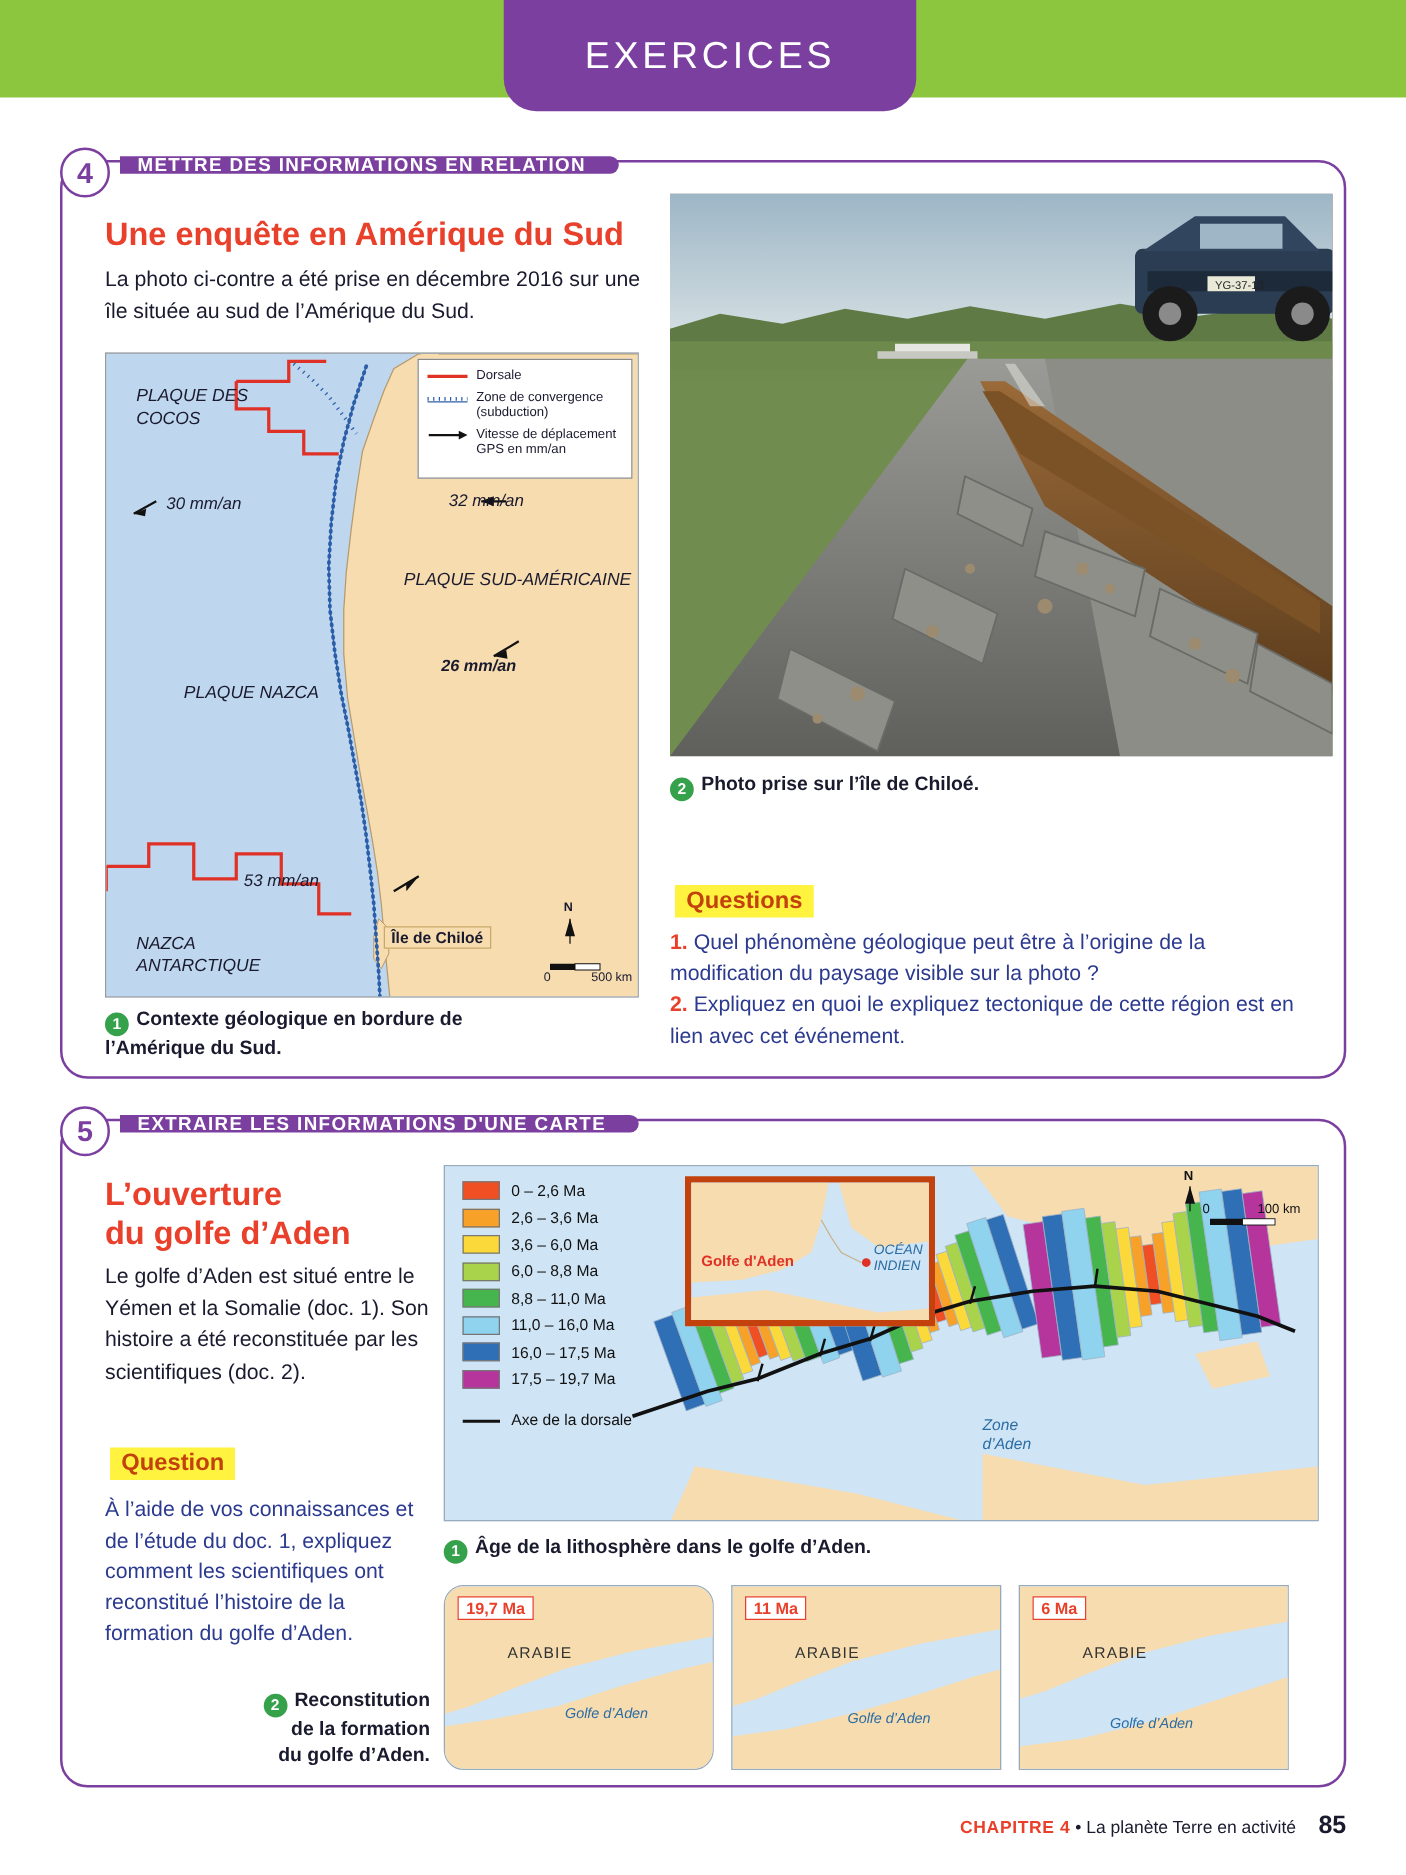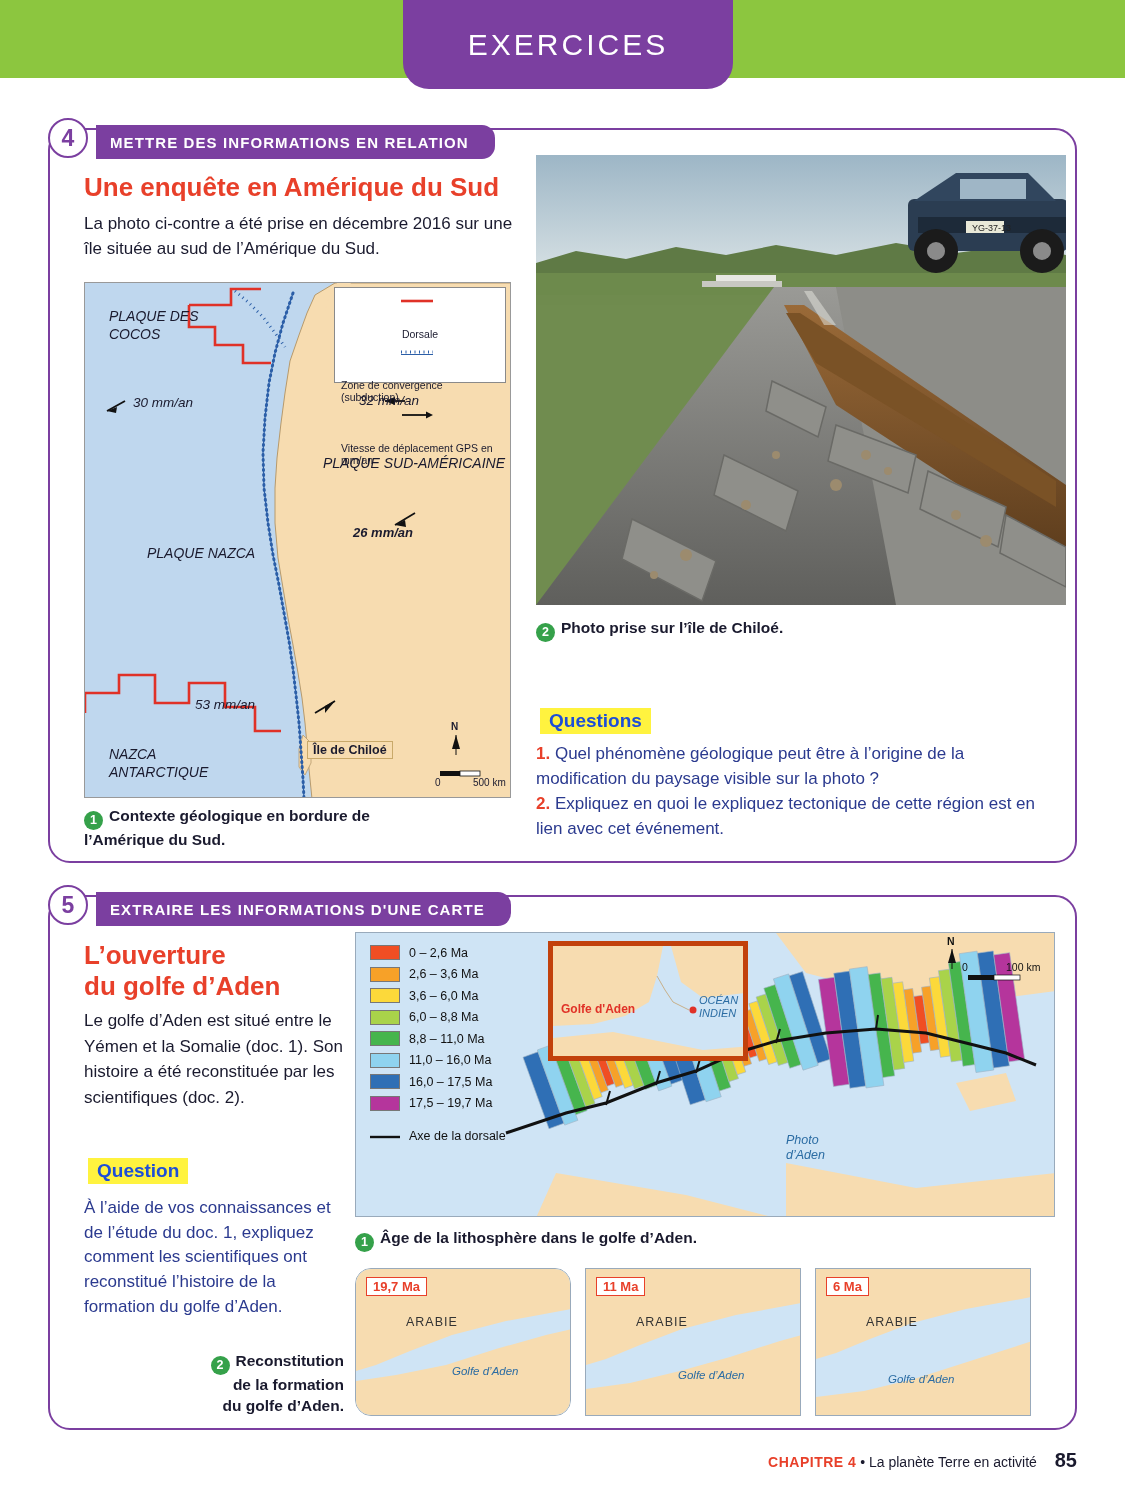--- a/index.html
+++ b/index.html
@@ -44,21 +44,21 @@
     background:#ffffff; border:2px solid #7b3fa0;
     color:#7b3fa0; font-size:23px; font-weight:bold;
     display:flex; align-items:center; justify-content:center;
     z-index:5;
   }
   #num4 { left:48px; top:118px; }
   #num5 { left:48px; top:885px; }
 
   .ex-banner {
     position:absolute;
-    height:34px;
+    height:14px;
     background:#7b3fa0;
     color:#ffffff;
     font-size:15px;
     letter-spacing:1.1px;
     display:flex; align-items:center;
     padding-left:14px; padding-right:26px;
     border-radius:0 13px 13px 0;
     z-index:4;
     font-weight:bold;
   }
@@ -97,21 +97,21 @@
     font-size:12.5px; align-items:center; justify-content:center;
     margin-right:6px;
     vertical-align:-3px;
     font-weight:bold;
   }
 
   
   .q-label {
     position:absolute;
     background:#fff33f;
-    color:#1d4ed8;
+    color:#c2410c;
     font-weight:bold;
     font-size:19px;
     padding:2px 9px;
   }
   .q-text {
     position:absolute;
     color:#2b3a8f;
     font-size:17px;
     line-height:1.45;
   }
@@ -123,21 +123,21 @@
     border:1px solid #999; background:#bfd7ee; overflow:hidden;
   }
   .italic-lab { position:absolute; font-style:italic; color:#1a1a2e; }
 
   .legend-box {
     position:absolute; right:4px; top:4px; width:172px; height:96px;
     background:#ffffff; border:1px solid #8a8a8a;
     font-size:10.5px; color:#1a1a2e;
     padding:6px 6px 0 6px;
   }
-  .legend-row { display:flex; align-items:center; margin-bottom:5px;flex-direction:column; }
+  .legend-row { display:flex; align-items:flex-start; margin-bottom:5px; }
   .legend-key { width:34px; flex:0 0 34px; margin-right:6px; position:relative; height:13px;}
 
   .scalebar { position:absolute; font-size:10px; color:#1a1a2e; }
 
   
   #photo {
     position:absolute; left:536px; top:155px; width:530px; height:450px;
     overflow:hidden;
     background:#6d6a63;
   }
@@ -519,21 +519,21 @@
       <path d="M0 0 L110 0 L104 30 L96 56 L72 70 L40 78 L0 80 Z" fill="#f7dcb0"></path>
       <path d="M0 92 L60 86 L110 96 L150 104 L200 100 L200 120 L0 120 Z" fill="#f7dcb0"></path>
       <path d="M118 0 L200 0 L200 46 L150 52 L128 36 Z" fill="#f7dcb0"></path>
       <circle cx="140" cy="64" r="3.5" fill="#e03127"></circle>
       <path d="M104 30 L112 44 L120 56 L136 64" fill="none" stroke="#c8b08a" stroke-width="1"></path>
     </svg>
     <div style="position:absolute; left:8px; top:56px; font-size:12px; font-weight:bold; color:#e03127;">Golfe d'Aden</div>
     <div style="position:absolute; left:146px; top:48px; font-size:11px; font-style:italic; color:#2b6ca3; line-height:1.2; width:46px;">OCÉAN INDIEN</div>
   </div>
 
-  <div style="position:absolute; left:430px; top:200px; font-size:12.5px; font-style:italic; color:#2b6ca3; white-space:pre-line; line-height:1.2;">Photo
+  <div style="position:absolute; left:430px; top:200px; font-size:12.5px; font-style:italic; color:#2b6ca3; white-space:pre-line; line-height:1.2;">Zone
 d’Aden</div>
 
   <div style="position:absolute; left:606px; top:28px; font-size:10.5px; color:#111;">0</div>
   <div style="position:absolute; left:650px; top:28px; font-size:10.5px; color:#111;">100 km</div>
   <div style="position:absolute; left:591px; top:2px; font-size:10.5px; font-weight:bold; color:#111;">N</div>
 </div>
 
 <div class="caption" style="left:355px; top:1228px; width:500px;">
   <span class="dot-num">1</span><span>Âge de la lithosphère dans le golfe d’Aden.</span>
 </div>

